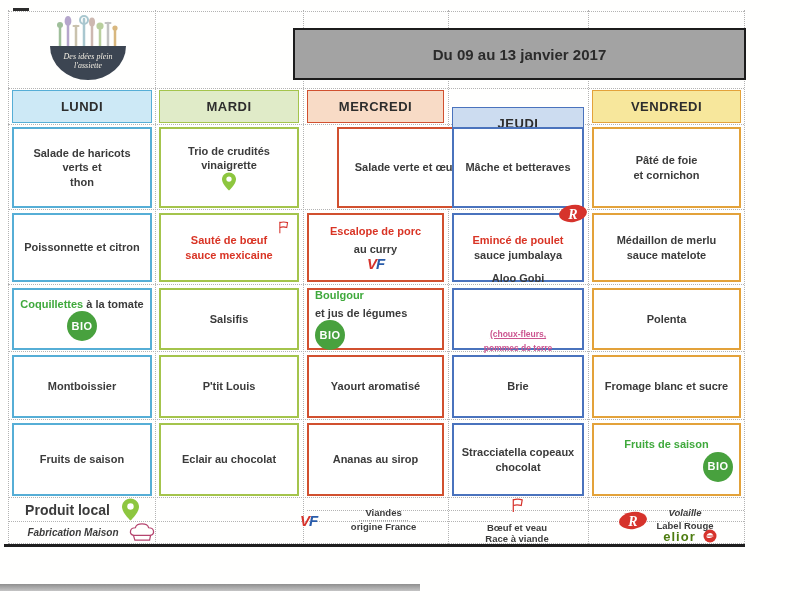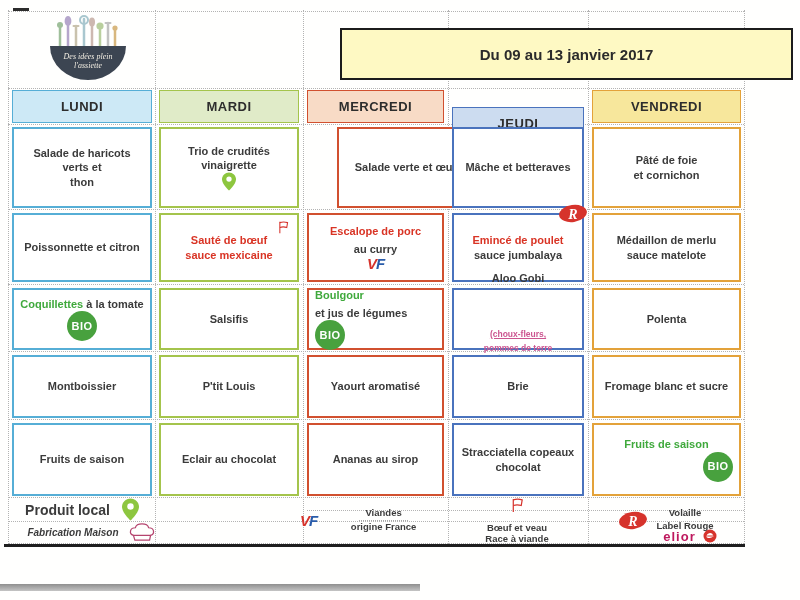--- a/index.html
+++ b/index.html
@@ -4,21 +4,21 @@
 <style>
   html,body{margin:0;padding:0;}
   body{width:800px;height:600px;background:#ffffff;font-family:"Liberation Sans",sans-serif;}
   .sheet{position:relative;width:800px;height:600px;background:#fffffe;overflow:hidden;}
 
   
   .vline{position:absolute;width:0;border-left:1px dotted #b3b3b3;z-index:0;}
   .hline{position:absolute;height:0;border-top:1px dotted #b3b3b3;z-index:0;}
 
   .title-box{position:absolute;left:293px;top:28px;width:449px;height:48px;
-    border:2px solid #1c1c1c;background:#fef9c3;display:flex;align-items:center;justify-content:center;z-index:2;margin-left:47px;}
+    border:2px solid #1c1c1c;background:#a3a3a3;display:flex;align-items:center;justify-content:center;z-index:2;}
   .title-box span{font-size:15px;font-weight:bold;color:#2b2b2b;}
 
   .logo-wrap{position:absolute;left:46px;top:14px;width:84px;height:74px;z-index:2;}
 
   .hdr-cell{position:absolute;height:33px;display:flex;align-items:center;justify-content:center;
     font-weight:bold;font-size:13px;color:#2d2d2d;letter-spacing:.5px;z-index:2;box-sizing:border-box;}
 
   .cell{position:absolute;background:#fff;box-sizing:border-box;display:flex;flex-direction:column;
     justify-content:center;align-items:center;padding:3px 6px;z-index:2;}
   .cell .line{width:100%;display:flex;align-items:center;justify-content:center;gap:3px;
@@ -35,21 +35,21 @@
     align-items:center;justify-content:center;color:#fff;font-weight:bold;font-size:11px;letter-spacing:.5px;}
   .vf-badge{display:inline-flex;font-style:italic;font-weight:bold;font-size:15px;line-height:1;letter-spacing:-1px;}
 
   .footer-cell{position:absolute;z-index:2;display:flex;align-items:center;justify-content:center;box-sizing:border-box;}
   .legend-label{font-weight:bold;font-size:14px;color:#3b3b3b;}
   .legend-small{font-weight:bold;font-size:9.5px;color:#3b3b3b;line-height:1.15;}
   .fab-maison{font-weight:bold;font-style:italic;font-size:10px;color:#3b3b3b;}
   .stack{display:flex;flex-direction:column;align-items:center;flex:1;}
   .stack .top{border-bottom:1px dotted #a8a8a8;padding:0 6px 1px;margin-bottom:1px;}
 
-  .elior{display:flex;align-items:center;gap:7px;font-weight:bold;font-size:13px;color:#be185d;letter-spacing:1px;}
+  .elior{display:flex;align-items:center;gap:7px;font-weight:bold;font-size:13px;color:#4d7c0f;letter-spacing:1px;}
 
   .black-rule{position:absolute;left:4px;top:544px;width:741px;height:3px;background:#1f1f1f;z-index:4;}
   .scan-strip{position:absolute;left:0;top:584px;width:420px;height:7px;
     background:linear-gradient(#8f8f8f,#c4c4c4);z-index:4;}
   .corner-mark{position:absolute;left:13px;top:8px;width:16px;height:3px;background:#2c2c2c;z-index:4;}
 </style>
 </head>
 <body>
 
 <div class="sheet">
@@ -347,21 +347,21 @@
   </div>
 
   <div class="footer-cell" style="left:590px;top:498px;width:152px;height:44px;gap:8px;">
     <span style="line-height:0;">
       <svg width="30" height="21" viewBox="0 0 30 20">
         <ellipse cx="15" cy="10" rx="14" ry="8.5" fill="#d6332c" transform="rotate(-8 15 10)"></ellipse>
         <text x="15" y="15" text-anchor="middle" font-size="14" font-style="italic" font-weight="bold" fill="#ffffff" font-family="Liberation Serif, serif">R</text>
       </svg>
     </span>
     <span class="stack" style="flex:0 1 auto;">
-      <span class="legend-small top" style="border-bottom:none;">Volaille</span>
+      <span class="legend-small top" style="border-bottom:none;font-style:italic;">Volaille</span>
       <span class="legend-small">Label Rouge</span>
     </span>
   </div>
 
   <div class="footer-cell" style="left:640px;top:527px;width:100px;height:18px;">
     <span class="elior">
       <span>elior</span>
       <svg width="14" height="14" viewBox="0 0 14 14">
         <circle cx="7" cy="7" r="6.5" fill="#d6332c"></circle>
         <path d="M3.6 8.2 Q7 10.2 10.4 7.6 Q9.6 3.6 6.2 4.2 Q3.4 4.8 3.6 8.2" fill="#ffffff"></path>

